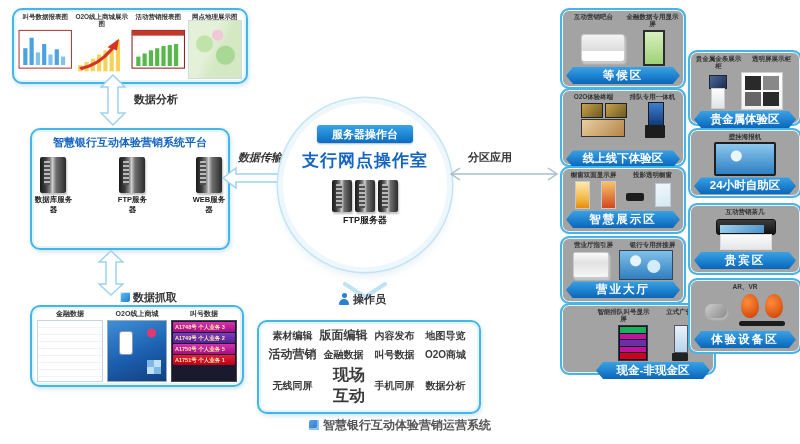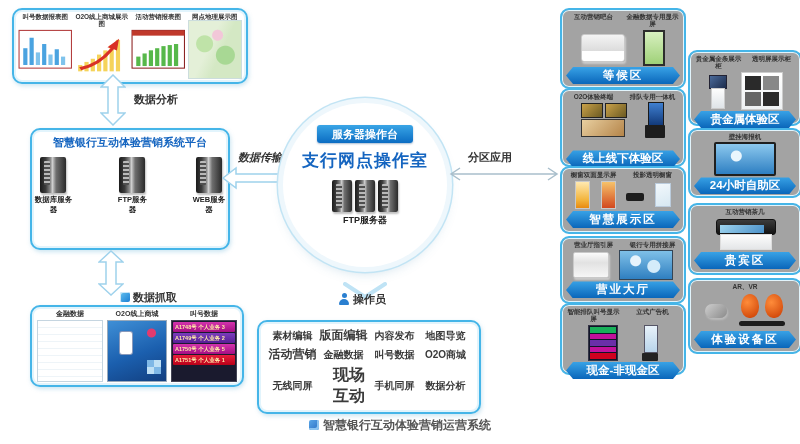--- a/index.html
+++ b/index.html
@@ -264,21 +264,21 @@
     <div class="dev-imgs">
       <div class="t" style="width:34px;height:24px;border-radius:2px;background:linear-gradient(180deg,#fbfbfb,#e2e2e2 40%,#f6f6f6);box-shadow:1px 2px 2px #ccc;"></div>
       <div class="t" style="width:52px;height:28px;border-color:#345;background:
            radial-gradient(circle at 30% 35%, #e8f4fc 0 5px, transparent 6px),
            radial-gradient(circle at 65% 55%, #d4ecfa 0 6px, transparent 7px),
            linear-gradient(180deg,#7fc0e8,#2f7fc0);"></div>
     </div>
     <div class="zone-bar">营业大厅</div>
   </div>
 
-  <div class="panel" style="left:560px;top:303px;width:122px;height:68px;">
+  <div class="panel" style="left:560px;top:303px;width:122px;height:68px;padding-left:30px;">
     <div class="dev-labels">
       <span>智能排队叫号显示屏</span>
       <span>立式广告机</span>
     </div>
     <div class="dev-imgs">
       <div class="t" style="width:26px;height:32px;border-color:#334;background:#101428;padding:1px;display:flex;flex-direction:column;gap:1px;">
         <div style="flex:1;background:#19b05a;"></div>
           <div style="flex:1;background:#c2119b;"></div>
         <div style="flex:1;background:#6a2fa8;"></div>
           <div style="flex:1;background:#c2119b;"></div>

